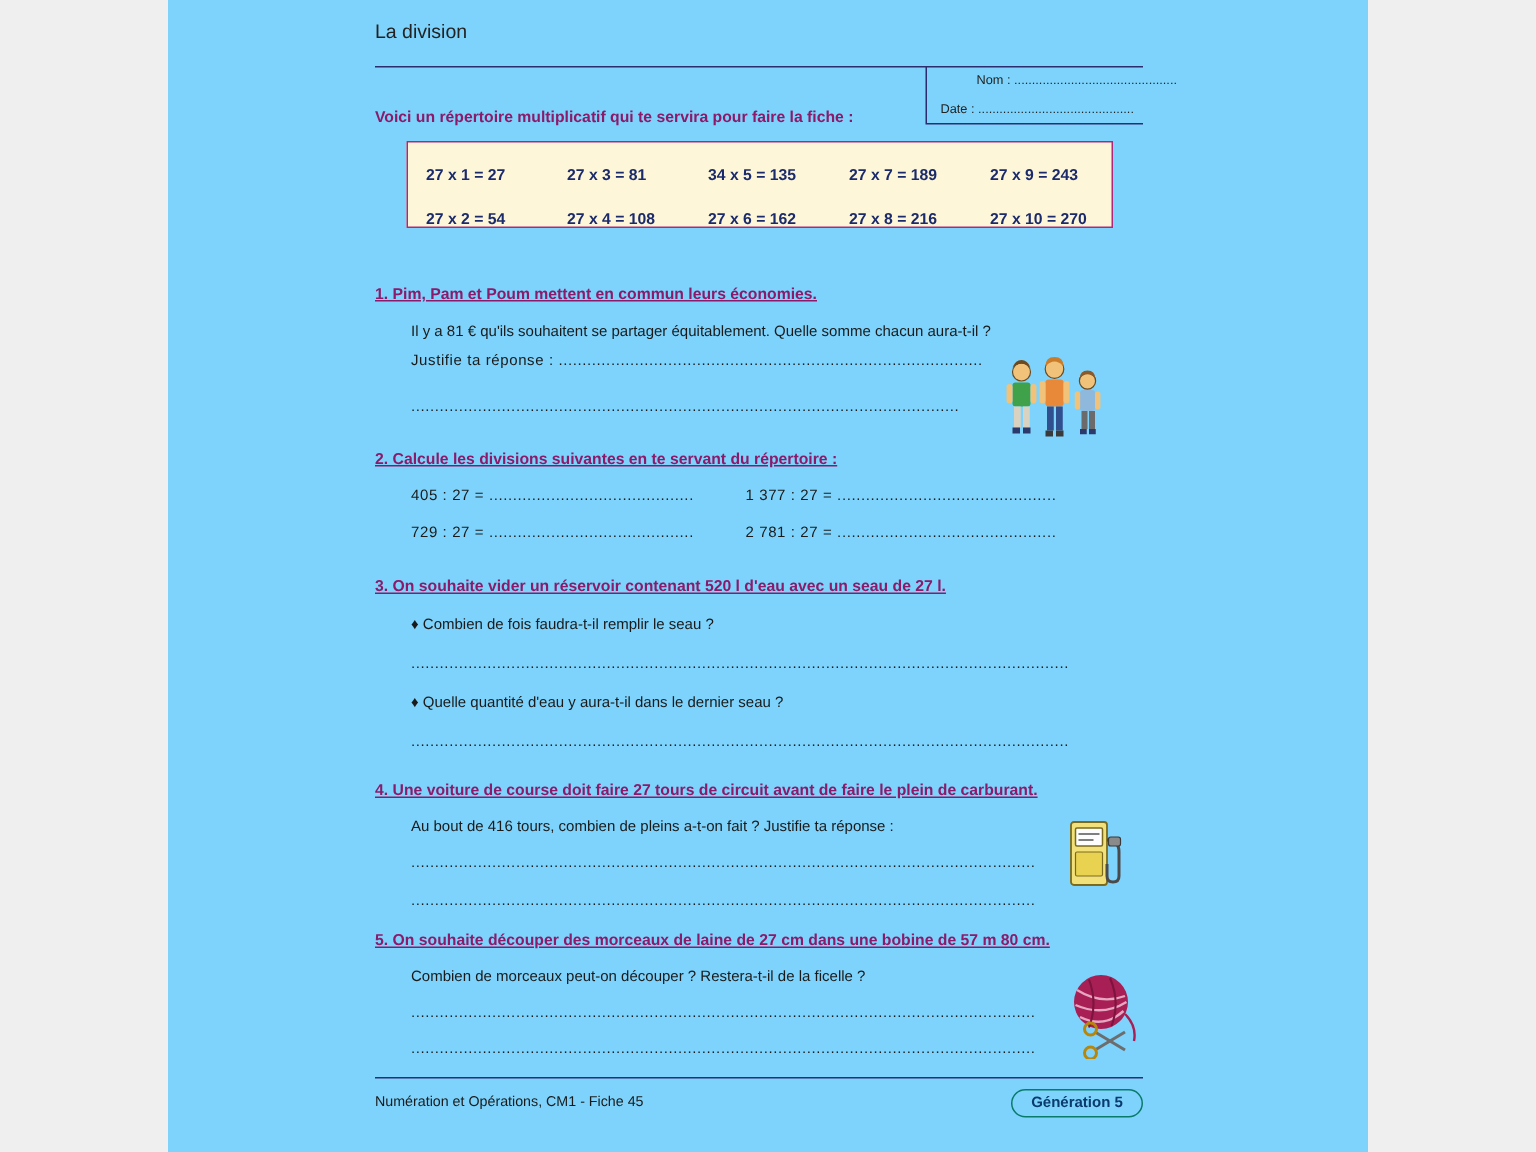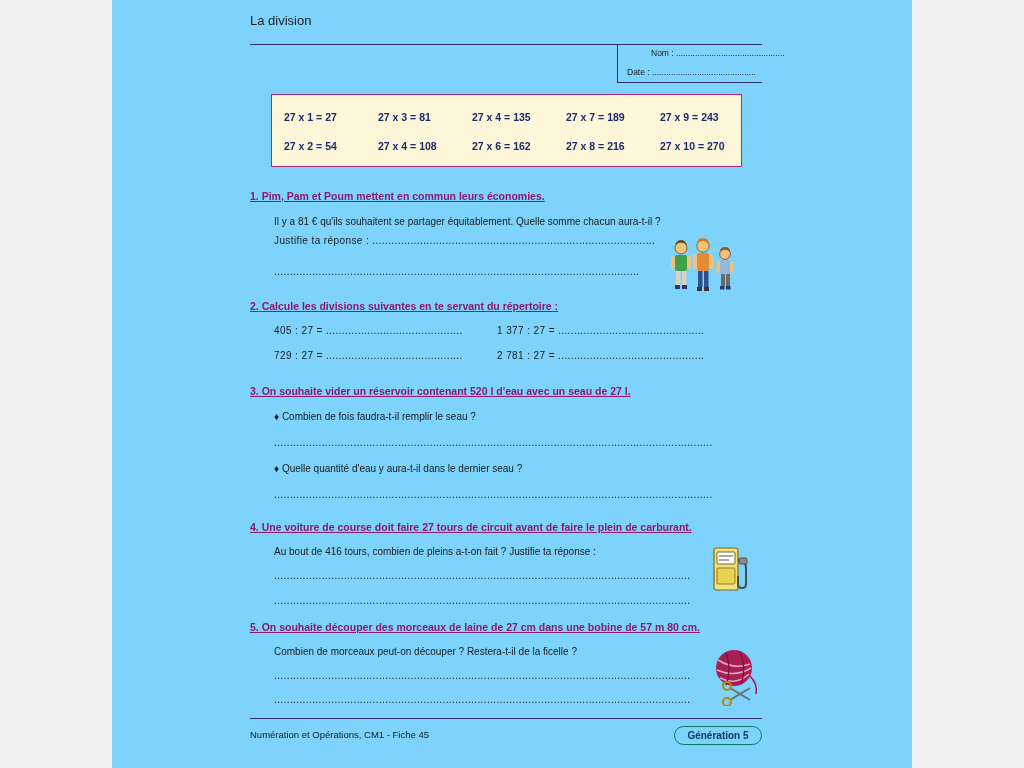--- a/index.html
+++ b/index.html
@@ -83,21 +83,21 @@
     font-weight: bold;
     color: #8b1a6b;
   }
 
   
   .table-box {
     position: absolute;
     left: 159px;
     top: 94px;
     width: 471px;
-    height: 73px;
+    height: 58px;
     background: #fdf6d8;
     border: 1.5px solid #b0267a;
     box-sizing: border-box;
   }
   .tcell {
     position: absolute;
     font-size: 10.5px;
     font-weight: bold;
     color: #1b2a6b;
     white-space: nowrap;
@@ -167,25 +167,26 @@
 
 <div id="page">
   <div class="sheet">
 
     <div class="doc-title">La division</div>
     <div class="hrule"></div>
     <div class="vrule"></div>
     <div class="hrule2"></div>
     <div class="namefield">Nom : ..............................................</div>
     <div class="datefield">Date : ............................................</div>
+    <div class="intro">Voici un répertoire multiplicatif qui te servira pour faire la fiche :</div>
 
     <div class="table-box">
       <div class="tcell" style="left:12px; top:16px;">27 x 1 = 27</div>
       <div class="tcell" style="left:106px; top:16px;">27 x 3 = 81</div>
-      <div class="tcell" style="left:200px; top:16px;">27 x 4 = 135</div>
+      <div class="tcell" style="left:200px; top:16px;">34 x 5 = 135</div>
       <div class="tcell" style="left:294px; top:16px;">27 x 7 = 189</div>
       <div class="tcell" style="left:388px; top:16px;">27 x 9 = 243</div>
 
       <div class="tcell" style="left:12px; top:45px;">27 x 2 = 54</div>
       <div class="tcell" style="left:106px; top:45px;">27 x 4 = 108</div>
       <div class="tcell" style="left:200px; top:45px;">27 x 6 = 162</div>
       <div class="tcell" style="left:294px; top:45px;">27 x 8 = 216</div>
       <div class="tcell" style="left:388px; top:45px;">27 x 10 = 270</div>
     </div>
 

